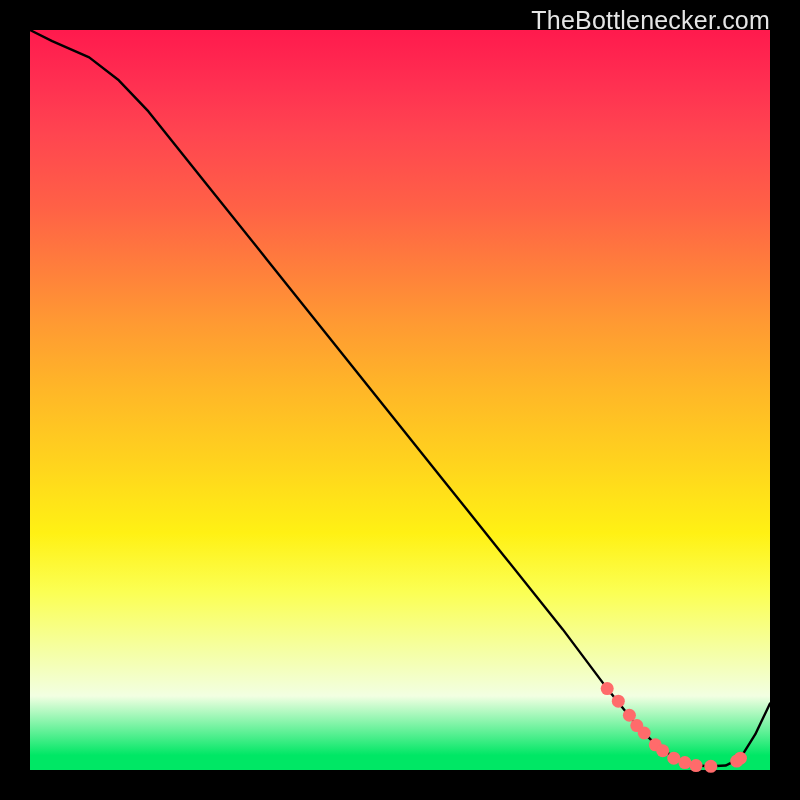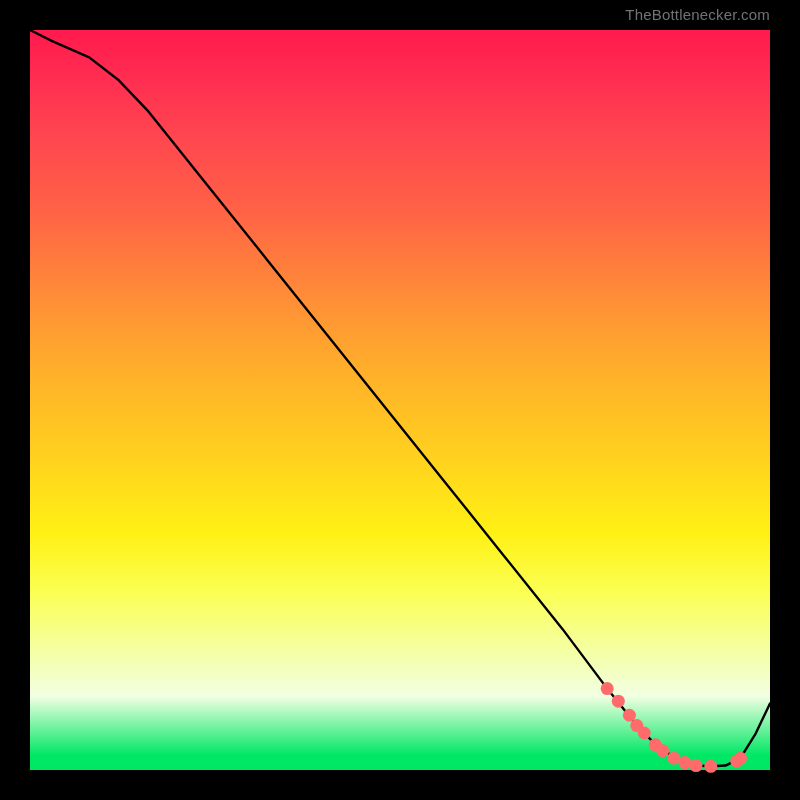--- a/index.html
+++ b/index.html
@@ -39,22 +39,22 @@
       #f5ffa5 84%,
       #f2ffe2 90%,
       #00e765 98%,
       #00e765 100%
     );
   }
   .watermark {
     position: absolute;
     top: 6px;
     right: 30px;
-    color: #737373;
-    font-size: 15px;
+    color: #e5e5e5;
+    font-size: 25px;
     font-weight: 500;
     letter-spacing: 0.2px;
     user-select: none;
   }
   svg.curve {
     position: absolute;
     left: 0;
     top: 0;
     width: 740px;
     height: 740px;

